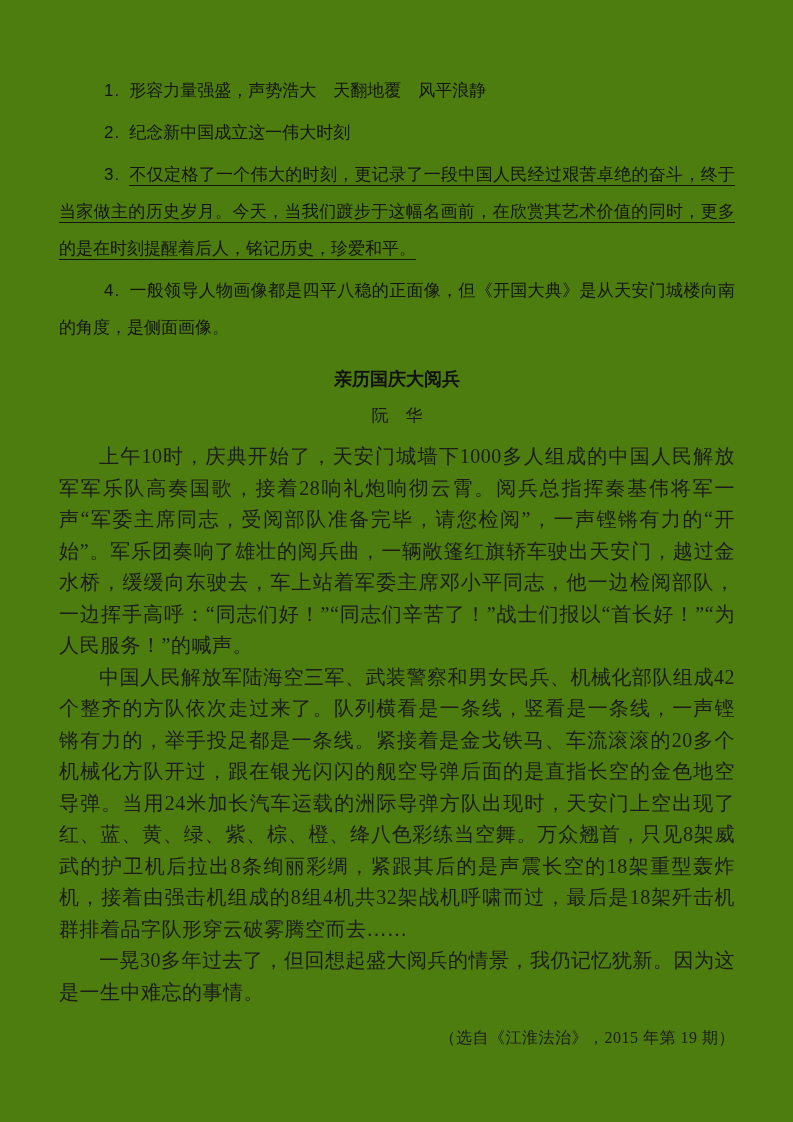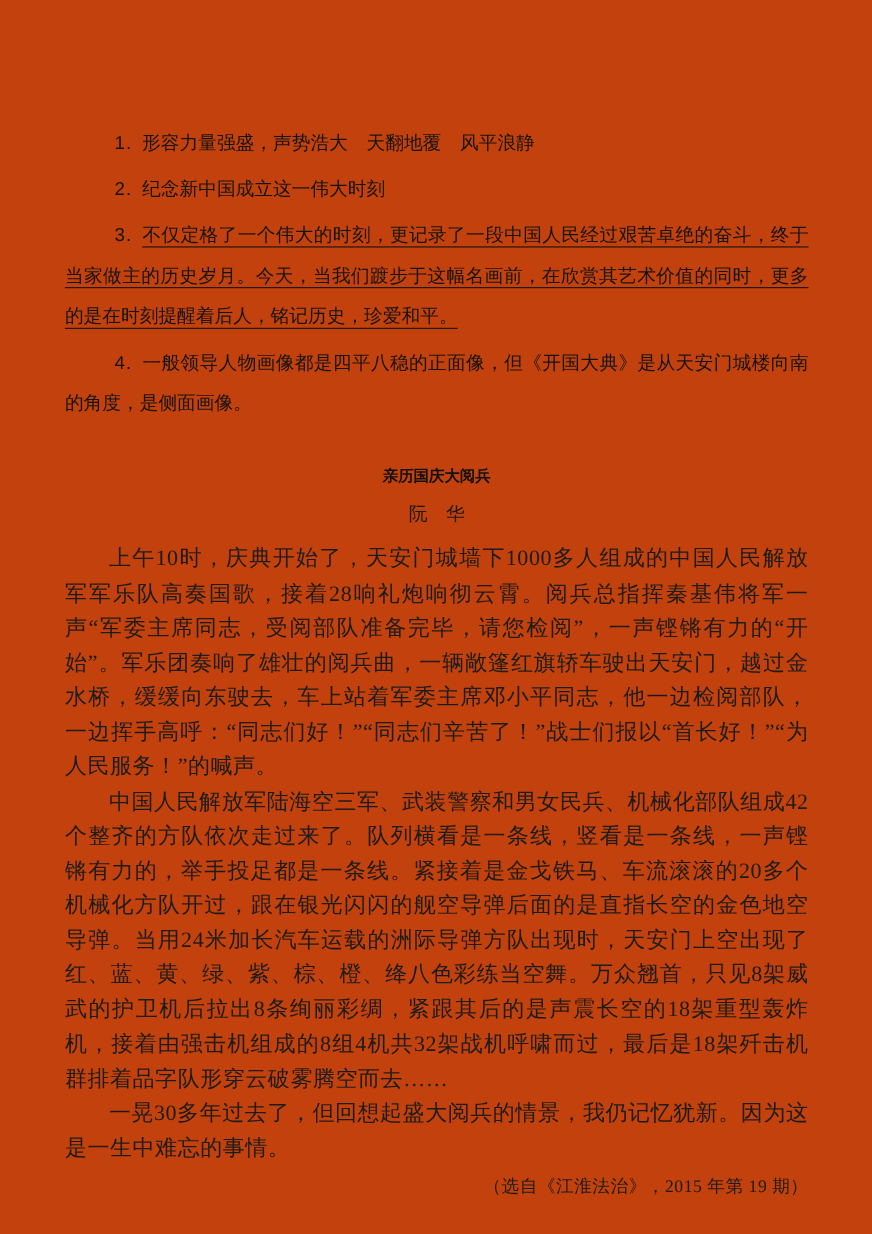--- a/index.html
+++ b/index.html
@@ -5,23 +5,23 @@
   html, body {
     margin: 0;
     padding: 0;
     background: #ffffff;
   }
   .page {
     position: relative;
     width: 793px;
     height: 1122px;
     margin: 0 auto;
-    background: #c2410c;
+    background: #4d7c0f;
     box-sizing: border-box;
-    padding: 111px 58px 0 59px;
+    padding: 72px 58px 0 59px;
     overflow: hidden;
     color: #1a1a1a;
   }
   
   .answers p {
     font-family: "Liberation Sans", sans-serif;
     font-size: 17px;
     line-height: 37px;
     margin: 0 0 5px 0;
     text-indent: 45px;
@@ -32,25 +32,25 @@
     margin-right: 9px;
     letter-spacing: 1px;
   }
   .answers .underlined {
     text-decoration: underline;
     text-underline-offset: 5px;
     text-decoration-thickness: 1px;
   }
   
   .article-title {
-    margin-top: 34px;
+    margin-top: 20px;
     text-align: center;
     font-family: "Liberation Sans", sans-serif;
     font-weight: 700;
-    font-size: 14px;
+    font-size: 18px;
     line-height: 26px;
     color: #111111;
   }
   .article-author {
     margin-top: 11px;
     text-align: center;
     font-family: "Liberation Serif", serif;
     font-size: 17px;
     line-height: 24px;
     color: #1a1a1a;
@@ -66,21 +66,21 @@
     margin: 0;
     text-indent: 2em;
     text-align: justify;
     color: #1c1c1c;
   }
   .article-source {
     font-family: "Liberation Serif", serif;
     font-size: 16px;
     line-height: 31.5px;
     letter-spacing: 0.5px;
-    margin-top: 4px;
+    margin-top: 14px;
     text-align: right;
     color: #1c1c1c;
   }
 </style>
 </head>
 <body>
 
 <div class="page">
 
   <div class="answers">

